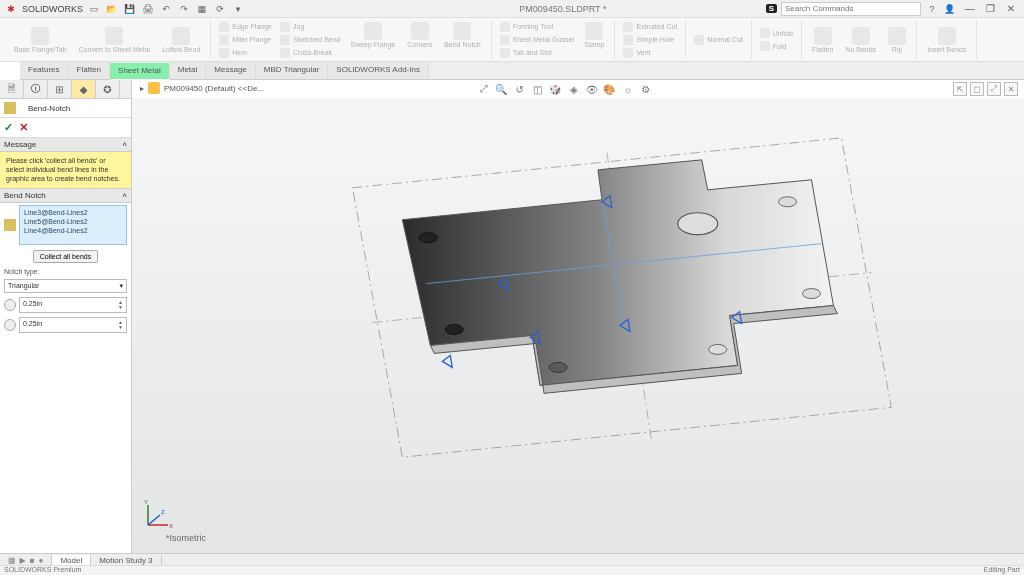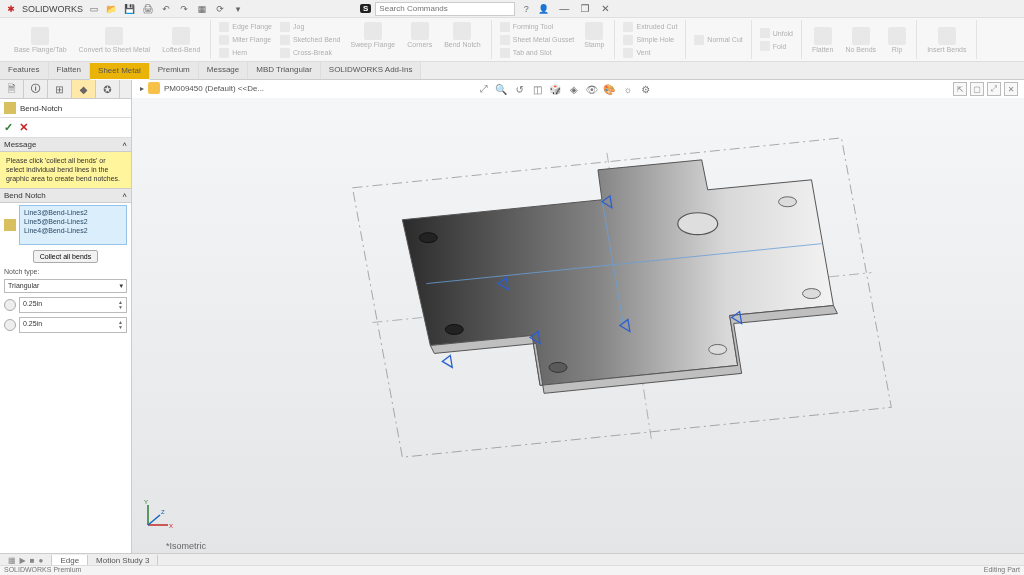--- a/index.html
+++ b/index.html
@@ -24,23 +24,23 @@
   .ribbon { height: 44px; background: #f7f7f7; border-bottom: 1px solid #ddd; display: flex; padding: 2px 4px; gap: 0; }
   .ribbon-group { border-right: 1px solid #e3e3e3; padding: 0 6px; display: flex; flex-direction: column; justify-content: center; }
   .rbtn-lg { display: flex; flex-direction: column; align-items: center; font-size: 7px; color: #b0b0b0; padding: 1px 4px; gap: 1px; }
   .rbtn-lg .ico { width: 18px; height: 18px; background: #e8e8e8; border-radius: 2px; }
   .rbtn-sm { display: flex; align-items: center; font-size: 7px; color: #b0b0b0; padding: 1px 2px; gap: 3px; white-space: nowrap; }
   .rbtn-sm .ico { width: 10px; height: 10px; background: #e8e8e8; border-radius: 1px; }
   .ribbon-col { display: flex; flex-direction: column; gap: 1px; }
   .ribbon-row { display: flex; gap: 4px; }
 
   
-  .ribbon-tabs { height: 18px; background: #eee; display: flex; border-bottom: 1px solid #ccc; font-size: 8px; }
+  .ribbon-tabs { height: 18px; background: #eee; display: flex; border-bottom: 1px solid #ccc; font-size: 8px; margin-left: 20px; }
   .rtab { padding: 3px 8px; color: #555; border-right: 1px solid #ddd; background: #e8e8e8; }
-  .rtab.active { background: #eab308; border-bottom: 1px solid #fff; position: relative; top: 1px; }
+  .rtab.active { background: #86efac; border-bottom: 1px solid #fff; position: relative; top: 1px; }
 
   
   .breadcrumb-bar { position: absolute; left: 140px; top: 82px; font-size: 8px; color: #555;
                     display: flex; align-items: center; gap: 4px; }
   .breadcrumb-bar .bicon { width: 12px; height: 12px; background: #f7c04a; border-radius: 2px; }
 
   
   .hud { position: absolute; top: 82px; left: 50%; transform: translateX(-20%); display: flex; gap: 4px; }
   .hud .hicon { width: 14px; height: 14px; color: #777; font-size: 10px; display: flex; align-items: center; justify-content: center; }
 
@@ -54,21 +54,21 @@
   .taskpane .tp { width: 18px; height: 18px; border: 1px solid #ccc; background: #fafafa; border-radius: 2px;
                   display: flex; align-items: center; justify-content: center; font-size: 10px; }
 
   
   .pm-panel { position: absolute; left: 0; top: 80px; width: 132px; bottom: 18px; background: #fff;
               border-right: 1px solid #ccc; font-size: 8px; color: #333; display: flex; flex-direction: column; }
   .pm-tabs { display: flex; background: #eee; border-bottom: 1px solid #ccc; }
   .pm-tab { width: 24px; height: 18px; display: flex; align-items: center; justify-content: center;
             border-right: 1px solid #ccc; color: #666; font-size: 10px; }
   .pm-tab.active { background: #ffe9a8; }
-  .pm-title { padding: 3px 4px; display: flex; align-items: center; gap: 4px; border-bottom: 1px solid #ddd; }
+  .pm-title { padding: 3px 4px; display: flex; align-items: center; gap: 12px; border-bottom: 1px solid #ddd; }
   .pm-title .ico { width: 12px; height: 12px; background: #d8c060; }
   .pm-okcancel { display: flex; gap: 6px; padding: 3px 4px; border-bottom: 1px solid #ddd; }
   .pm-okcancel span { font-size: 11px; }
   .ok { color: #2e7d32; font-weight: bold; }
   .cancel { color: #c62828; font-weight: bold; }
   .pm-section-hd { background: #e8e8e8; padding: 2px 4px; border-bottom: 1px solid #ccc; display: flex; justify-content: space-between; }
   .pm-message { background: #fff59d; padding: 5px 6px; font-size: 7px; line-height: 1.25; border-bottom: 1px solid #ccc; }
   .pm-listbox { margin: 4px; border: 1px solid #94c2e8; background: #dbeefc; min-height: 40px; padding: 2px; }
   .pm-listbox div { font-size: 7px; color: #2a4a66; padding: 1px 2px; }
   .pm-btn { margin: 3px auto; display: block; font-size: 7px; padding: 2px 6px; border: 1px solid #aaa;
@@ -76,21 +76,21 @@
   .pm-field-row { display: flex; align-items: center; gap: 3px; padding: 2px 4px; }
   .pm-select, .pm-spin { flex: 1; border: 1px solid #bbb; background: #fff; font-size: 7px; padding: 2px 3px;
                          display: flex; justify-content: space-between; }
   .pm-spin-btns { display: flex; flex-direction: column; font-size: 5px; line-height: 5px; color: #666; }
   .pm-row-ico { width: 12px; height: 12px; border: 1px solid #aaa; border-radius: 6px; background: #eee; }
 
   
   .graphics { position: absolute; left: 132px; right: 0; top: 98px; bottom: 18px;
               background: linear-gradient(#f5f6f7, #e3e5e7); }
   .triad { position: absolute; left: 10px; bottom: 26px; width: 34px; height: 34px; }
-  .view-label { position: absolute; left: 34px; bottom: 6px; font-size: 9px; color: #666; }
+  .view-label { position: absolute; left: 34px; bottom: 14px; font-size: 9px; color: #666; }
 
   
   .bottom-tabs { position: absolute; left: 0; bottom: 8px; height: 14px; display: flex; font-size: 8px;
                  background: #eee; border-top: 1px solid #ccc; width: 100%; align-items: center; }
   .btab { padding: 1px 8px; border-right: 1px solid #ccc; color: #555; }
   .btab.icons { display: flex; gap: 4px; color: #888; }
   .btab.active { background: #fff; }
   .statusbar { position: absolute; left: 0; bottom: 0; height: 10px; width: 100%; background: #f4f4f4;
                border-top: 1px solid #ddd; font-size: 7px; color: #777; padding: 0 4px; display: flex;
                justify-content: space-between; }
@@ -105,20 +105,21 @@
     <span class="tb-icon">▭</span>
     <span class="tb-icon">📂</span>
     <span class="tb-icon">💾</span>
     <span class="tb-icon">🖨</span>
     <span class="tb-icon">↶</span>
     <span class="tb-icon">↷</span>
     <span class="tb-icon">▦</span>
     <span class="tb-icon">⟳</span>
     <span class="tb-icon">▾</span>
   </div>
+  <div class="center">PM009450.SLDPRT *</div>
   <div class="right">
     <span class="search-badge">S</span>
     <input class="searchbox" placeholder="Search Commands" style="">
     <span class="tb-icon">?</span>
     <span class="tb-icon">👤</span>
     <span class="wbtns">
       <span>—</span>
       <span>❐</span>
       <span>✕</span>
     </span>
@@ -281,21 +282,21 @@
 Bends</span>
         </div>
   </div>
     </div>
 </div>
 
 <div class="ribbon-tabs">
   <div class="rtab">Features</div>
   <div class="rtab">Flatten</div>
   <div class="rtab active">Sheet Metal</div>
-  <div class="rtab">Premium</div>
+  <div class="rtab">Metal</div>
   <div class="rtab">Message</div>
   <div class="rtab">MBD Triangular</div>
   <div class="rtab">SOLIDWORKS Add-Ins</div>
 </div>
 
 <div class="breadcrumb-bar">
   <span>▸</span>
   <span class="bicon"></span>
   <span>PM009450 (Default) &lt;&lt;De...</span>
 </div>
@@ -451,20 +452,20 @@
   <div class="view-label">*Isometric</div>
 </div>
 
 <div class="bottom-tabs">
   <div class="btab icons">
     <span>▦</span>
     <span>▶</span>
     <span>■</span>
     <span>●</span>
   </div>
-  <div class="btab active">Edge</div>
+  <div class="btab active">Model</div>
   <div class="btab">Motion Study 3</div>
 </div>
 
 <div class="statusbar">
   <span>SOLIDWORKS Premium</span>
   <span>Editing Part</span>
 </div>
 
 </body></html>

